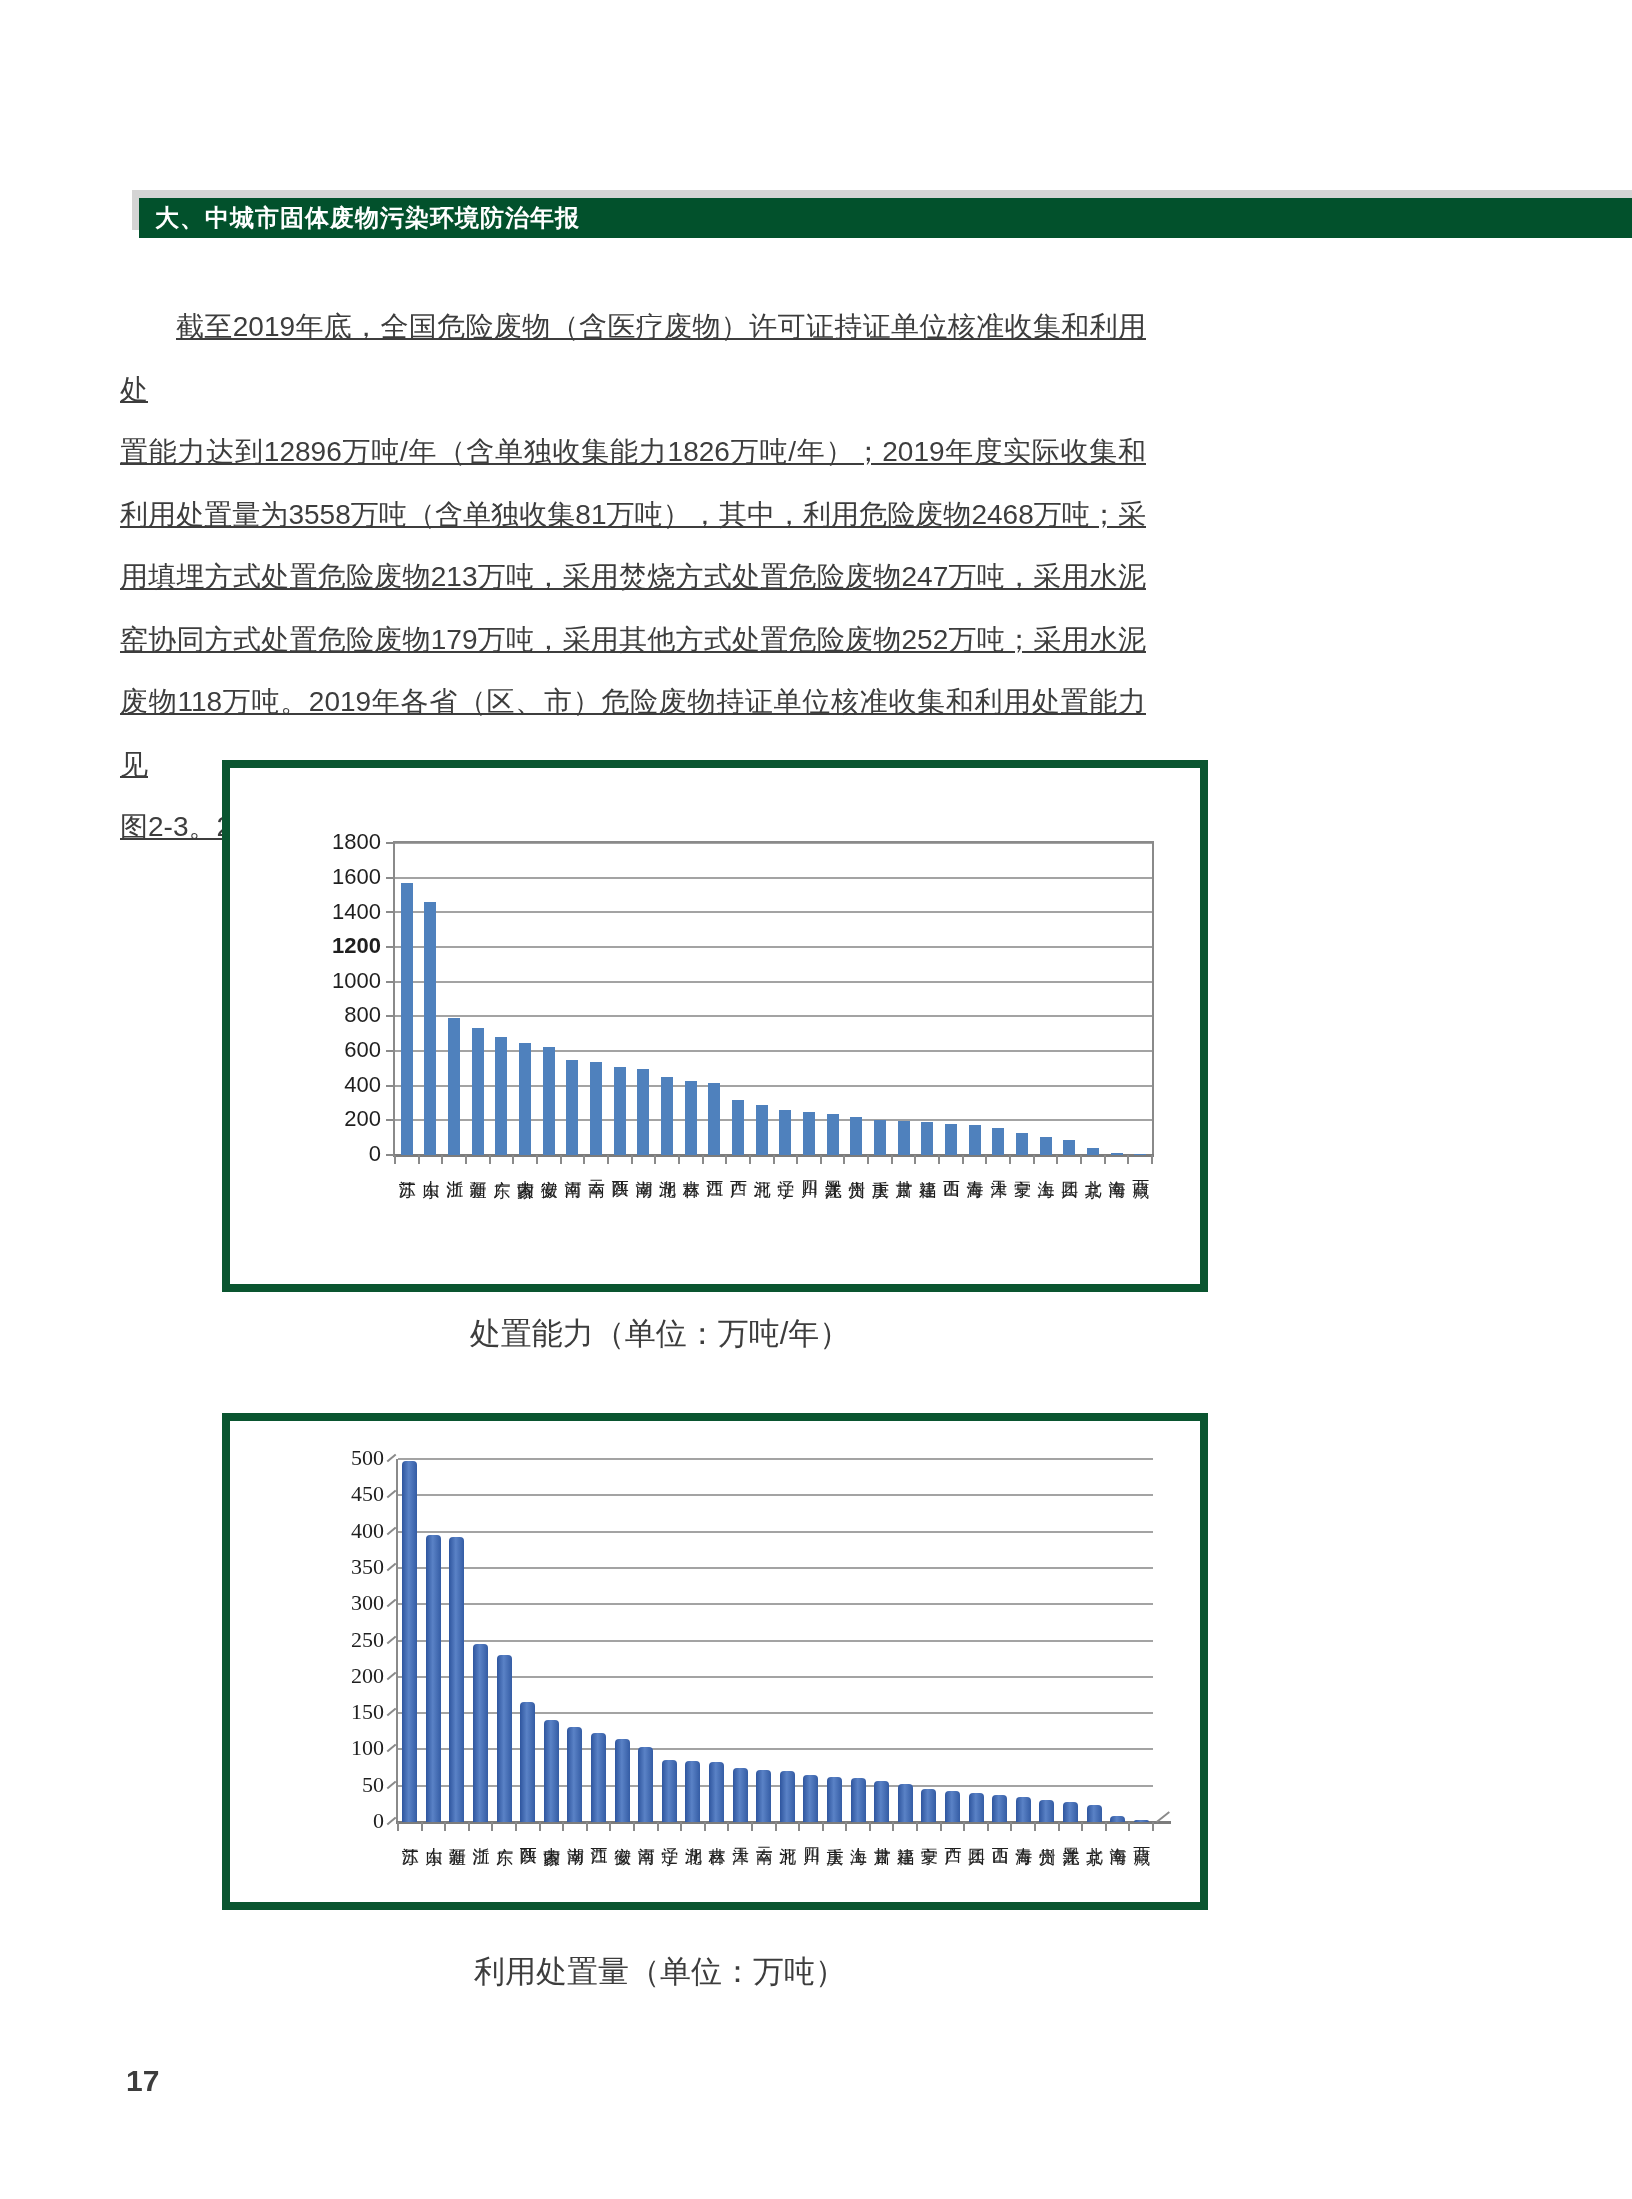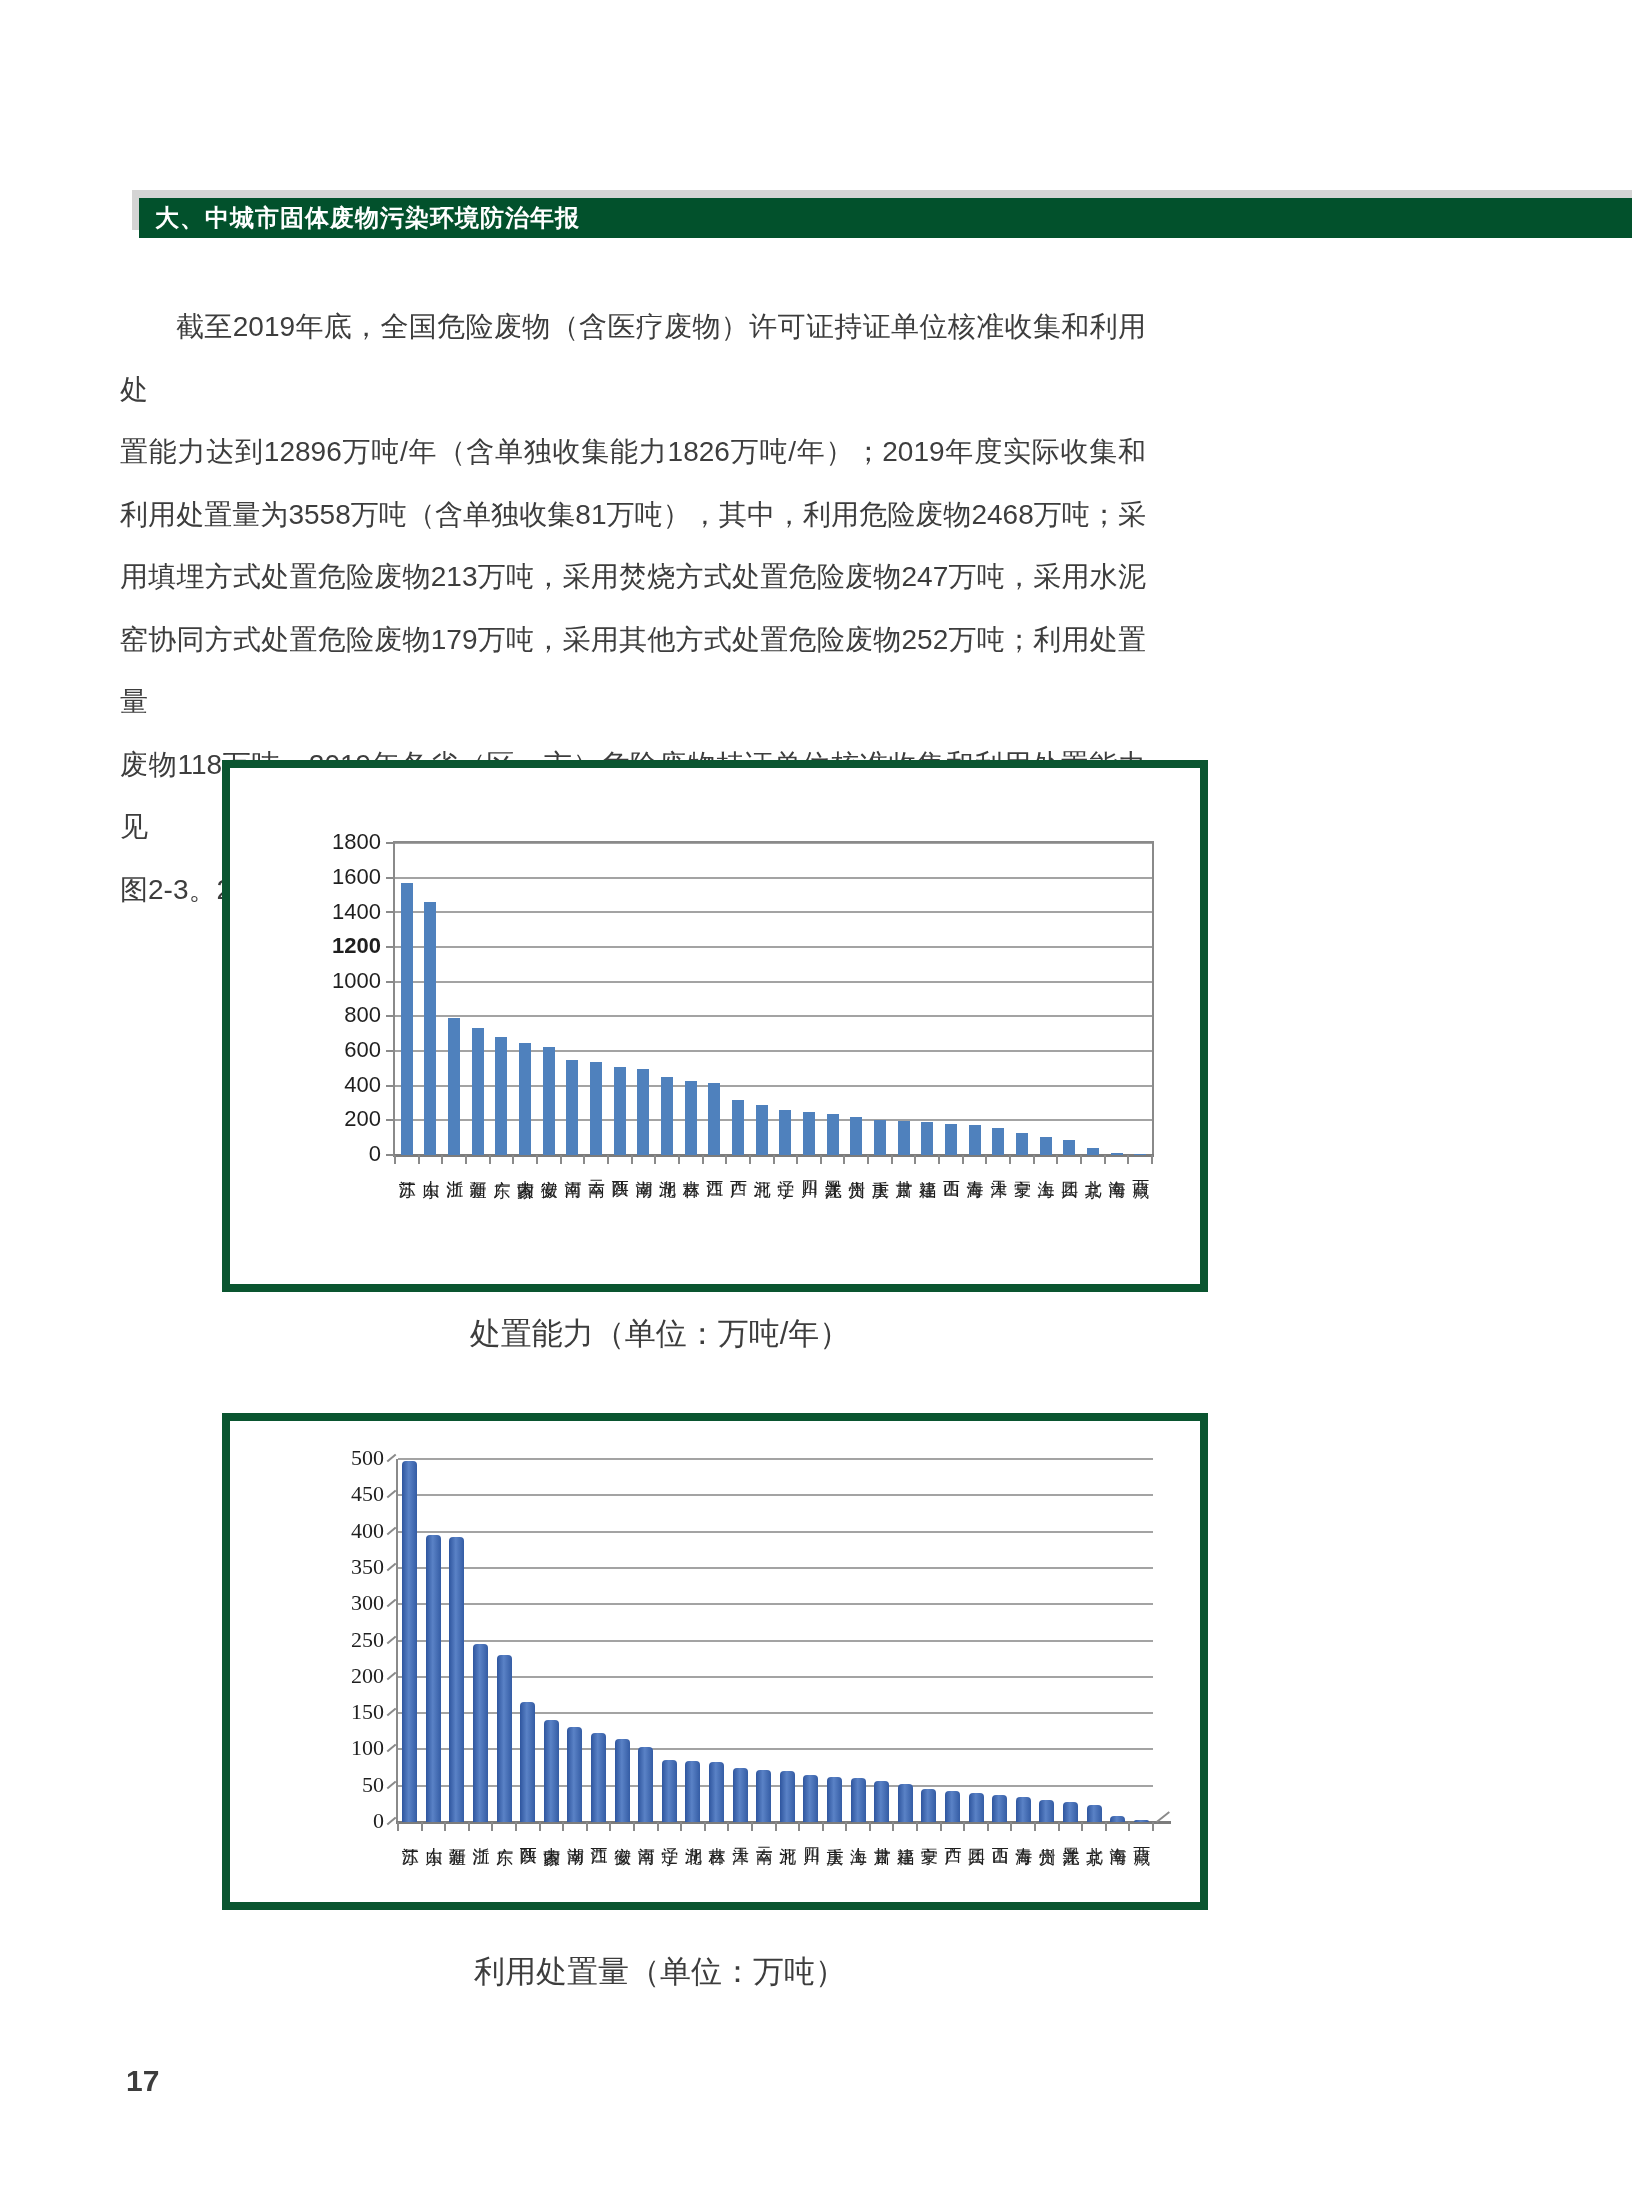--- a/index.html
+++ b/index.html
@@ -7,21 +7,21 @@
     position:relative;width:1632px;height:2199px;background:#ffffff;
     font-family:"Liberation Sans", sans-serif;overflow:hidden;
   }
   
   .header-strip{position:absolute;left:132px;top:190px;right:0;height:40px;background:#d4d4d4;}
   .header-bar{position:absolute;left:139px;top:198px;right:0;height:40px;background:#02512c;}
   .header-title{display:block;line-height:40px;padding-left:16px;color:#ffffff;
     font-size:24px;font-weight:bold;letter-spacing:1px;}
   
   .body-text{position:absolute;left:120px;top:296px;width:1026px;color:#3d3d3d;
-    font-size:28px;line-height:62.5px;}
+    font-size:28px;line-height:62.5px;text-decoration:underline;}
   .body-text .pline{text-align:justify;text-align-last:justify;}
   .body-text .pline.first{text-indent:2em;}
   .body-text .pline.last{text-align:left;text-align-last:left;}
   
   .chart-frame{position:absolute;background:#ffffff;border:8px solid #0a5530;box-sizing:border-box;}
   .chart1{left:222px;top:760px;width:986px;height:532px;}
   .chart2{left:222px;top:1413px;width:986px;height:497px;}
   .gridline{position:absolute;height:2px;background:#a3a3a3;}
   .plot-box{position:absolute;border:2px solid #8a8a8a;box-sizing:border-box;}
   .axisline{position:absolute;background:#8a8a8a;}
@@ -50,21 +50,21 @@
   <div class="header-strip"></div>
   <div class="header-bar">
     <span class="header-title">大、中城市固体废物污染环境防治年报</span>
   </div>
 
   <div class="body-text" id="paragraph">
       <div class="pline first">截至2019年底，全国危险废物（含医疗废物）许可证持证单位核准收集和利用处</div>
       <div class="pline">置能力达到12896万吨/年（含单独收集能力1826万吨/年）；2019年度实际收集和</div>
       <div class="pline">利用处置量为3558万吨（含单独收集81万吨），其中，利用危险废物2468万吨；采</div>
       <div class="pline">用填埋方式处置危险废物213万吨，采用焚烧方式处置危险废物247万吨，采用水泥</div>
-      <div class="pline">窑协同方式处置危险废物179万吨，采用其他方式处置危险废物252万吨；利用处置量</div>
+      <div class="pline">窑协同方式处置危险废物179万吨，采用其他方式处置危险废物252万吨；采用水泥</div>
       <div class="pline">废物118万吨。2019年各省（区、市）危险废物持证单位核准收集和利用处置能力见</div>
       <div class="pline last">图2-3。2019年各省（区、市）危险废物持证单位实际收集和利用处置量见图2-4。</div>
     </div>
 
   <div class="chart-frame chart1" id="chart0">
       <div class="gridline" style="left: 165px; top: 351.333px; width: 757px;"></div>
       <div class="gridline" style="left: 165px; top: 316.667px; width: 757px;"></div>
       <div class="gridline" style="left: 165px; top: 282px; width: 757px;"></div>
       <div class="gridline" style="left: 165px; top: 247.333px; width: 757px;"></div>
       <div class="gridline" style="left: 165px; top: 212.667px; width: 757px;"></div>

